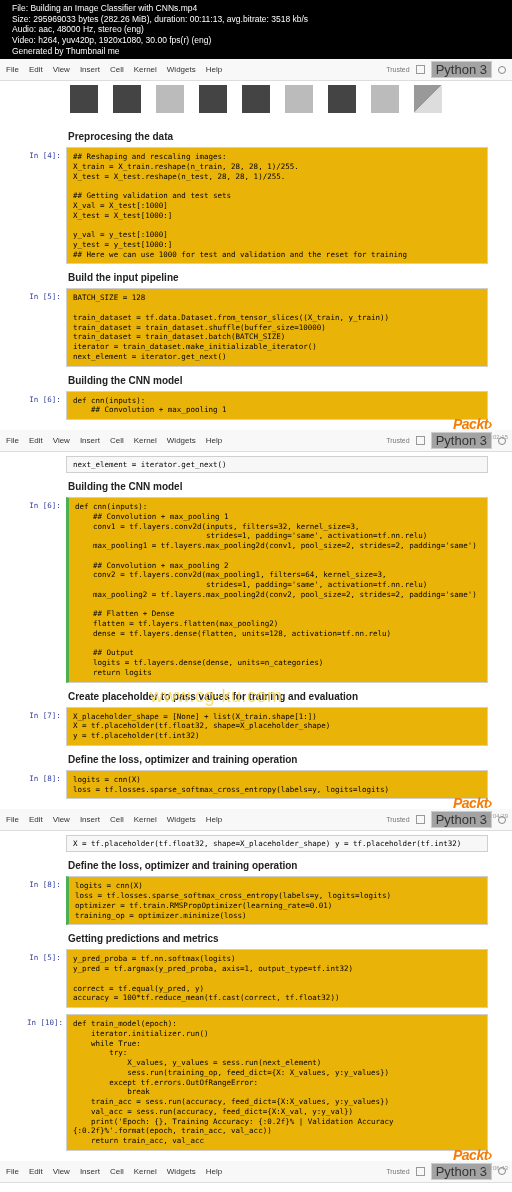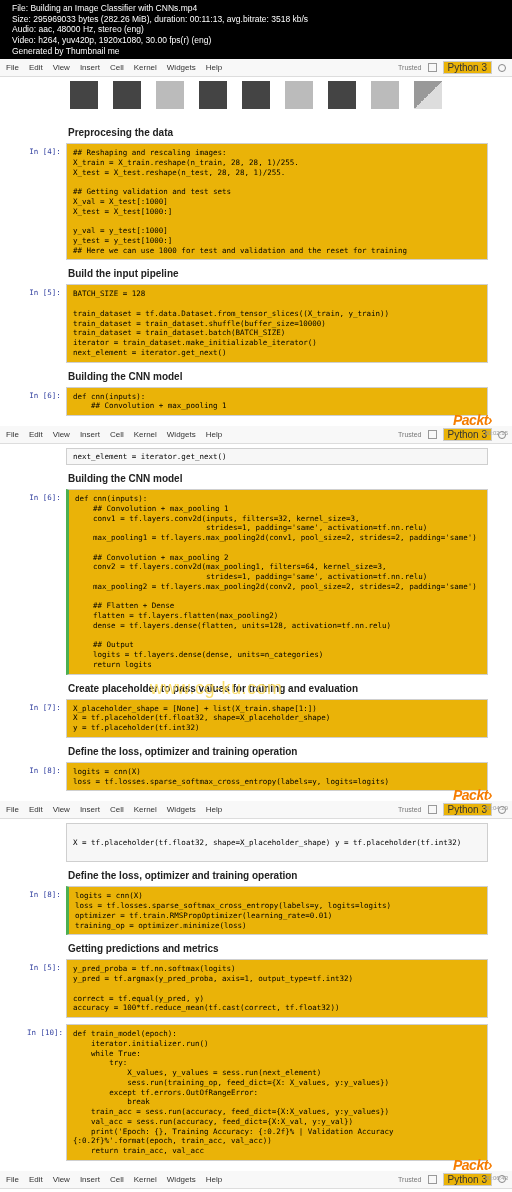--- a/index.html
+++ b/index.html
@@ -4,21 +4,21 @@
 <style>
   * { box-sizing: border-box; margin: 0; padding: 0; }
   body { font-family: "Helvetica Neue", Arial, sans-serif; font-size: 8px; background: #fff; width: 512px; }
   .meta-header { background: #000; color: #fff; padding: 3px 12px; font-size: 8.5px; line-height: 1.25; font-family: Arial, sans-serif; }
   .menubar { background: #f8f8f8; border-bottom: 1px solid #ddd; padding: 2px 6px; display: flex; align-items: center; justify-content: space-between; font-size: 8px; color: #333; }
   .menubar-left { display: flex; gap: 10px; }
   .menubar-left span { cursor: pointer; }
   .menubar-right { display: flex; gap: 6px; align-items: center; }
   .trusted { font-size: 7px; color: #777; }
   .pencil { width:9px; height:9px; border:1px solid #999; display:inline-block; }
-  .kernel-label { border:1px solid #ccc; padding:0 4px; font-size:10px; background:#eab308; }
+  .kernel-label { border:1px solid #ccc; padding:0 4px; font-size:13px; background:#a3a3a3; }
   .thumbs { display:flex; justify-content:space-between; padding: 4px 70px 6px 70px; }
   .thumb { width:28px; height:28px; background:#bbb; }
   .thumb.dark { background:#444; }
   .thumb.tri { background: linear-gradient(135deg,#999 50%,#ddd 50%); }
   .content { padding: 4px 24px 4px 24px; }
   .heading { font-weight: bold; font-size: 10px; margin: 8px 0 5px 44px; color: #222; }
   .cell { display: flex; align-items: flex-start; margin-bottom: 6px; }
   .prompt { width: 42px; text-align: center; color: #303F9F; font-family: monospace; font-size: 7.5px; padding-top: 4px; flex-shrink:0; }
   .input-area { flex: 1; border: 1px solid #cfcfcf; background: #eab308; padding: 4px 6px; font-family: monospace; font-size: 7.5px; line-height: 1.3; white-space: pre-wrap; overflow: hidden; }
   .input-area.green { border-left: 3px solid #4caf50; }
@@ -191,21 +191,21 @@
   </div>
   <div class="menubar-right">
     <span class="trusted">Trusted</span>
     <span class="pencil"></span>
     <span class="kernel-label">Python 3</span>
     <span style="width:8px;height:8px;border:1px solid #888;border-radius:50%;display:inline-block"></span>
   </div>
 </div>
 
 <div class="content watermark-wrap">
-  <div class="output-text" style="background:#f7f7f7;border:1px solid #cfcfcf;margin-left:42px;padding:14px 6px">X = tf.placeholder(tf.float32, shape=X_placeholder_shape)
+  <div class="output-text" style="background:#f7f7f7;border:1px solid #cfcfcf;margin-left:42px;padding:3px 6px">X = tf.placeholder(tf.float32, shape=X_placeholder_shape)
 y = tf.placeholder(tf.int32)</div>
 
   <div class="heading">Define the loss, optimizer and training operation</div>
   <div class="cell">
     <div class="prompt">In [8]:</div>
     <div class="input-area green">logits = cnn(X)
 loss = tf.losses.sparse_softmax_cross_entropy(labels=y, logits=logits)
 optimizer = tf.train.RMSPropOptimizer(learning_rate=0.01)
 training_op = optimizer.minimize(loss)</div>
   </div>

